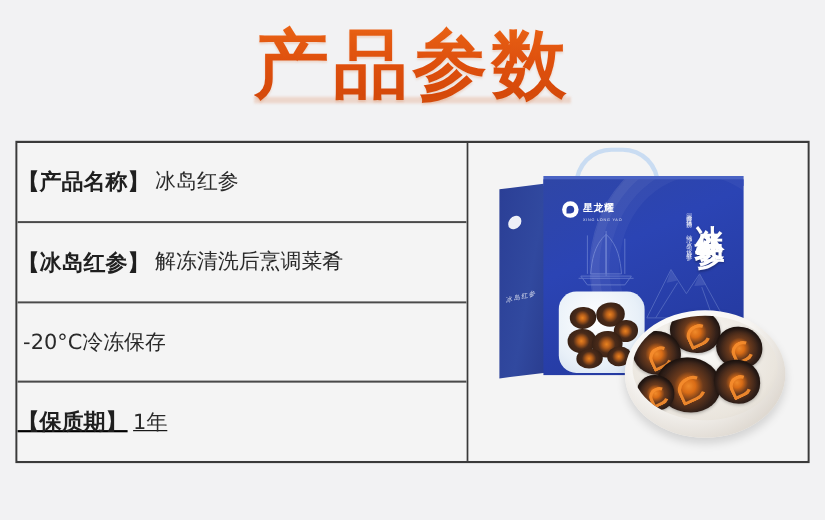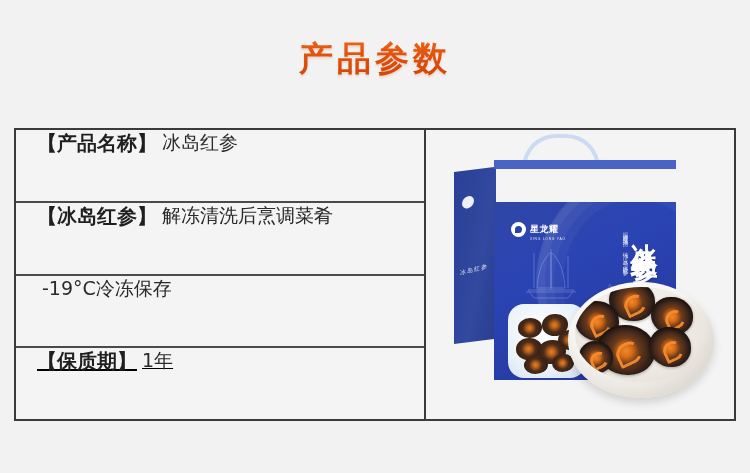--- a/index.html
+++ b/index.html
@@ -19,30 +19,31 @@
   
   .title-area {
     width: 750px;
     height: 118px;
     display: flex;
     align-items: center;
     justify-content: center;
   }
 
   .page-title {
-    font-size: 34px;
+    font-size: 68px;
     font-weight: bold;
     letter-spacing: 4px;
     color: #e2500d;
     background: linear-gradient(180deg, #ef6a18 0%, #e2500d 45%, #cf4205 100%);
     -webkit-background-clip: text;
     background-clip: text;
     -webkit-text-fill-color: transparent;
     text-shadow: 0 2px 2px rgba(210,90,20,0.18);
     font-family: "DejaVu Sans", "Liberation Sans", sans-serif;
+    text-decoration: underline;
   }
 
   
   .panel {
     position: absolute;
     left: 14px;
     top: 128px;
     width: 722px;
     height: 293px;
     border: 2px solid #3a3a3a;
@@ -55,22 +56,21 @@
     width: 410px;
     height: 100%;
     border-right: 2px solid #3a3a3a;
     display: flex;
     flex-direction: column;
   }
 
   .param-row {
     flex: 1 1 0;
     display: flex;
-    align-items: flex-start;
-    padding-left: 21px;
+    align-items: center;
     border-bottom: 2px solid #4a4a4a;
     background: #f4f4f4;
   }
 
   .param-row:last-child { border-bottom: none; text-decoration: underline; }
 
   .param-label {
     font-size: 20px;
     font-weight: bold;
     color: #1f1f1f;
@@ -128,21 +128,20 @@
   }
 
   .box-front {
     position: absolute;
     left: 40px;
     top: 3px;
     width: 182px;
     height: 178px;
     background: linear-gradient(155deg, #2f46a6 0%, #2b44b4 35%, #23379a 100%);
     overflow: hidden;
-    margin-top: 39px;
   }
 
   .box-top-strip {
     position: absolute;
     left: 40px;
     top: 0px;
     width: 182px;
     height: 9px;
     background: #4a63c4;
   }
@@ -335,21 +334,21 @@
     </div>
 
 
 
     <div class="param-row">
       <span class="param-label">【冰岛红参】</span>
       <span class="param-value">解冻清洗后烹调菜肴</span>
     </div>
 
     <div class="param-row">
-      <span class="param-value">-19°C冷冻保存</span>
+      <span class="param-value">-20°C冷冻保存</span>
     </div>
 
     <div class="param-row">
       <span class="param-label">【保质期】</span>
       <span class="param-value">1年</span>
     </div>
 
   </div>
 
   <div class="photo-area">

